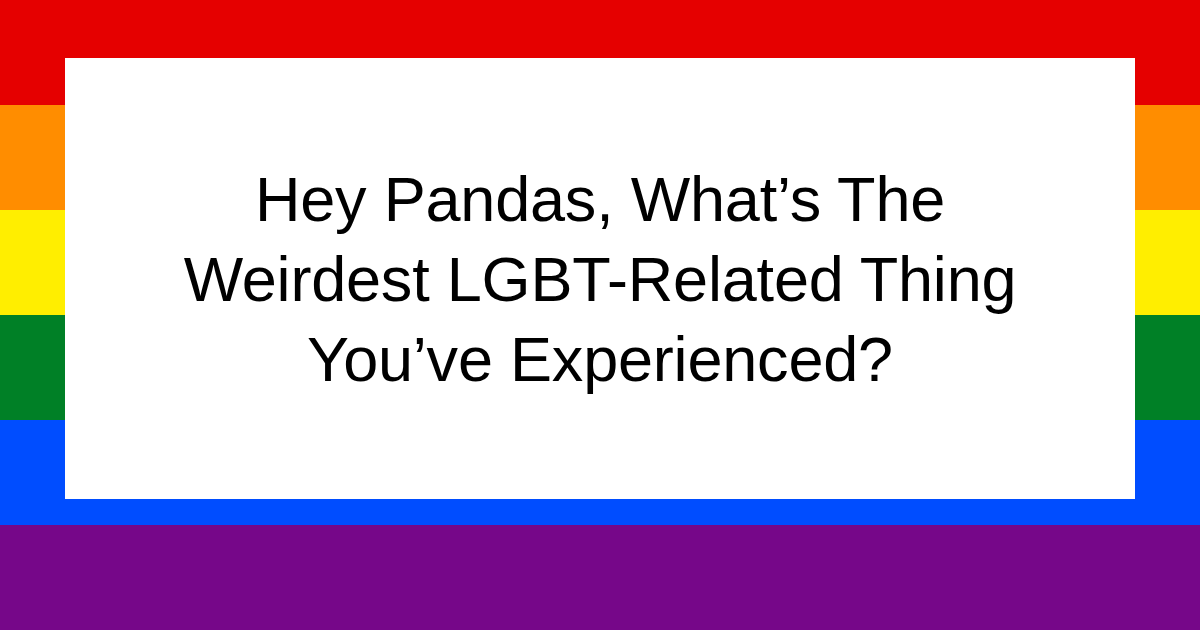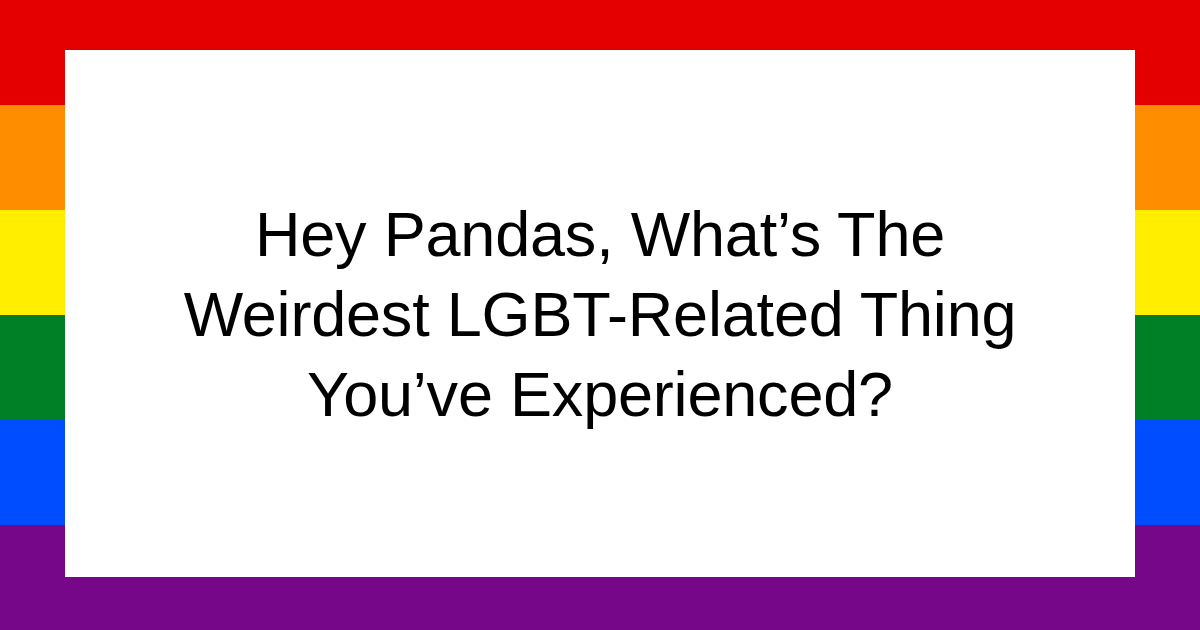--- a/index.html
+++ b/index.html
@@ -30,23 +30,23 @@
   }
   .flag-stripe {
     flex: 1 1 0;
     width: 100%;
   }
 
   
   .content-card {
     position: absolute;
     left: 65px;
-    top: 50px;
+    top: 58px;
     width: 1070px;
-    height: 527px;
+    height: 441px;
     background: #ffffff;
     display: flex;
     align-items: center;
     justify-content: center;
     box-sizing: border-box;
     padding: 12px 24px;
   }
 
   .headline {
     margin: 0;

